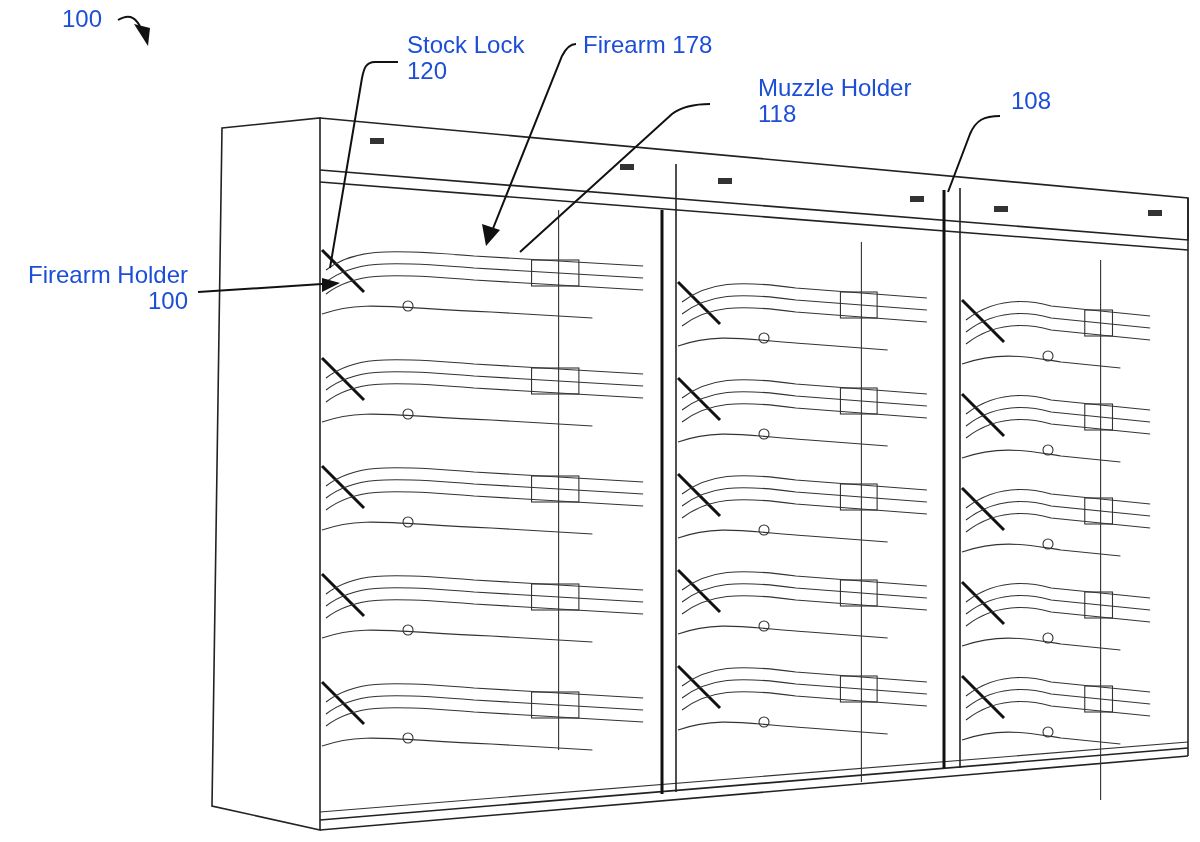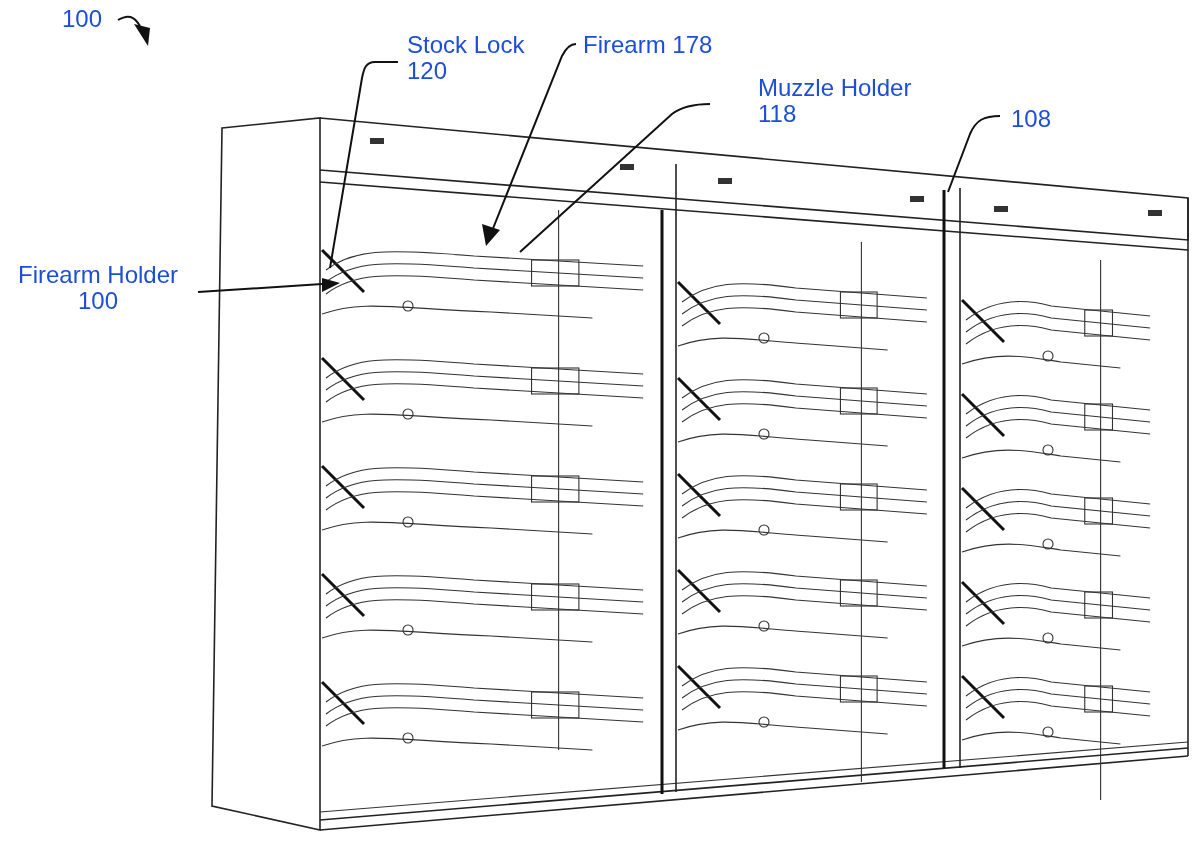--- a/index.html
+++ b/index.html
@@ -21,23 +21,23 @@
   <div>120</div>
 </div>
 
 <div class="lbl" style="left:583px; top:32px;">Firearm 178</div>
 
 <div class="lbl" style="left:721px; top:75px;margin-left:37px;">
   <div>Muzzle Holder</div>
   <div>118</div>
 </div>
 
-<div class="lbl" style="left:1011px; top:106px;">108</div>
-
-<div class="lbl" style="left:8px; top:262px; text-align:center; width:180px;">
+<div class="lbl" style="left:1011px; top:88px;">108</div>
+
+<div class="lbl" style="left:8px; top:262px; text-align:right; width:180px;">
   <div>Firearm Holder</div>
   <div>100</div>
 </div>
 
 <svg id="drawing" width="1200" height="842" viewBox="0 0 1200 842">
 
   <g>
     <path class="ldr" d="M118 20 C128 14, 134 16, 140 26"></path>
     <polygon points="134,24 150,28 148,46" fill="#111"></polygon>
   </g>

